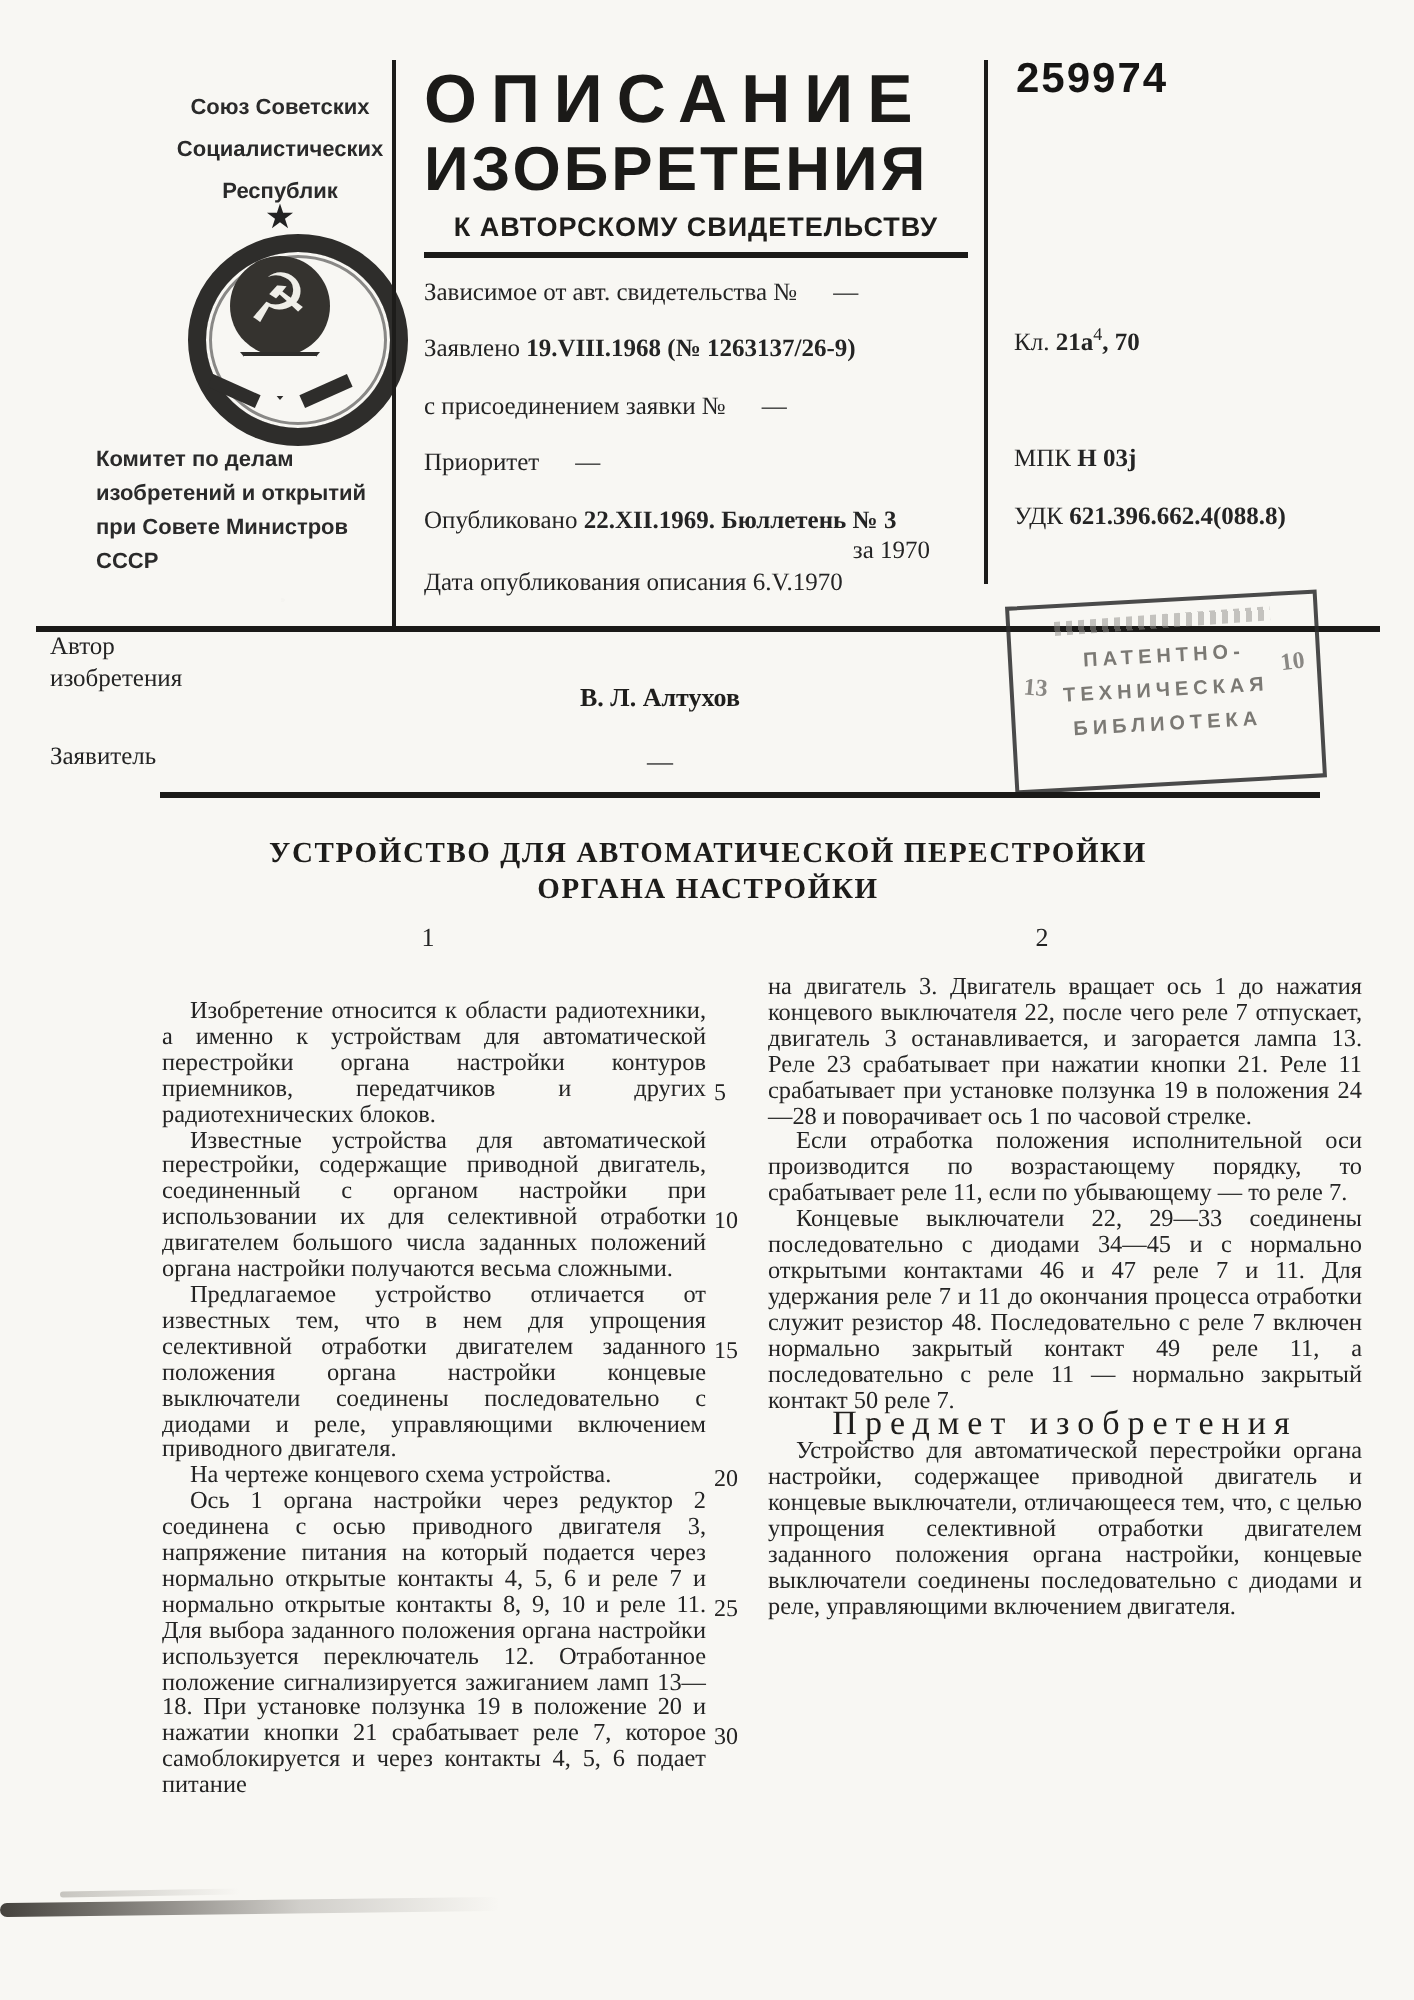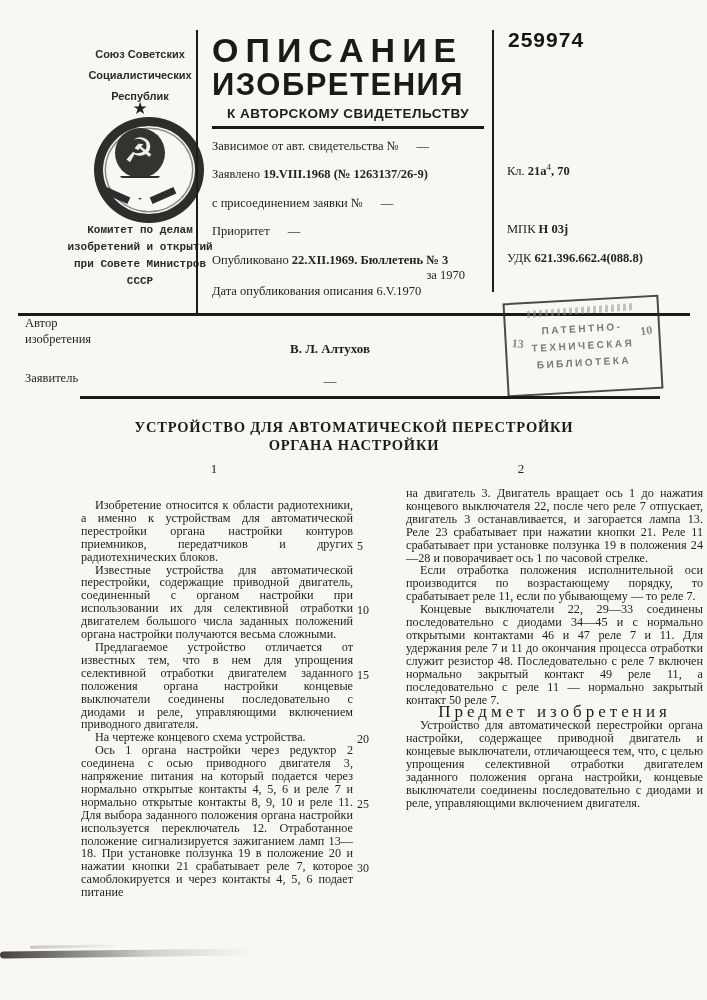--- a/index.html
+++ b/index.html
@@ -14,22 +14,22 @@
     position:relative;width:707px;height:1000px;overflow:hidden;
     background:#f8f7f3;
     background-image:radial-gradient(circle at 20% 30%, rgba(0,0,0,0.012) 0 1px, transparent 1px),
                      radial-gradient(circle at 70% 60%, rgba(0,0,0,0.015) 0 1px, transparent 1px);
   }
   .abs{position:absolute;}
 
   
   .org-top{left:55px;top:44px;width:170px;text-align:center;
     font-family:"Liberation Sans",sans-serif;font-weight:bold;font-size:11px;line-height:21px;color:#2a2a2a;}
-  .org-bottom{left:48px;top:222px;width:184px;text-align:center;
-    font-family:Liberation Mono, monospace;font-weight:bold;font-size:11px;line-height:17px;color:#2a2a2a;}
+  .org-bottom{left:48px;top:222px;width:184px;text-align:left;
+    font-family:Liberation Sans, sans-serif;font-weight:bold;font-size:11px;line-height:17px;color:#2a2a2a;}
 
   
   .emblem{left:92px;top:104px;width:96px;height:110px;}
   .em-star{position:absolute;left:0;right:0;top:-6px;text-align:center;font-size:17px;color:#222;}
   .em-wreath{position:absolute;left:2px;top:13px;width:92px;height:88px;border:9px solid #2e2d2b;border-radius:50%;
     box-shadow:inset 0 0 0 1.5px #f8f7f3, inset 0 0 0 3px rgba(46,45,43,.55);}
   .em-globe{position:absolute;left:23px;top:24px;width:50px;height:50px;border-radius:50%;background:#35332f;
     display:flex;align-items:center;justify-content:center;}
   .em-globe span{color:#efeee8;font-size:34px;line-height:1;transform:translate(-1px,-2px);}
   .em-chevron{position:absolute;left:28px;top:72px;width:40px;height:24px;background:#f8f7f3;
@@ -86,21 +86,21 @@
   
   .doc-title{left:74px;top:419px;width:560px;text-align:center;font-weight:bold;
     font-size:14.5px;line-height:17.5px;letter-spacing:0.8px;color:#1d1c1a;}
 
   .col-marker{top:461px;width:20px;text-align:center;font-size:13px;color:#242424;}
   .cm1{left:204px;} .cm2{left:511px;}
 
   
   .bodycol{top:487px;font-size:12.2px;line-height:12.9px;text-align:justify;color:#242424;}
   .col-left{left:81px;width:272px;margin-top:12px;}
-  .col-right{left:406px;width:297px;}
+  .col-right{left:384px;width:297px;}
   .bodycol p{margin:0;text-indent:14px;}
   .bodycol p.cont{text-indent:0;}
   .section-heading{margin:7px 0 6px 0;text-align:center;text-indent:0 !important;
     letter-spacing:4px;font-size:17px;color:#1f1e1c;}
   .gutter-num{left:357px;width:22px;text-align:left;font-size:12px;color:#242424;}
   .g5{top:539px;} .g10{top:603px;} .g15{top:668px;} .g20{top:732px;} .g25{top:797px;} .g30{top:861px;}
 
   
   .smudge1{left:0;top:950px;width:250px;height:7px;border-radius:4px;transform:rotate(-0.7deg);
     background:linear-gradient(90deg,#45423d 0%,rgba(70,66,60,.55) 35%,rgba(90,86,80,.25) 60%,transparent 100%);}

